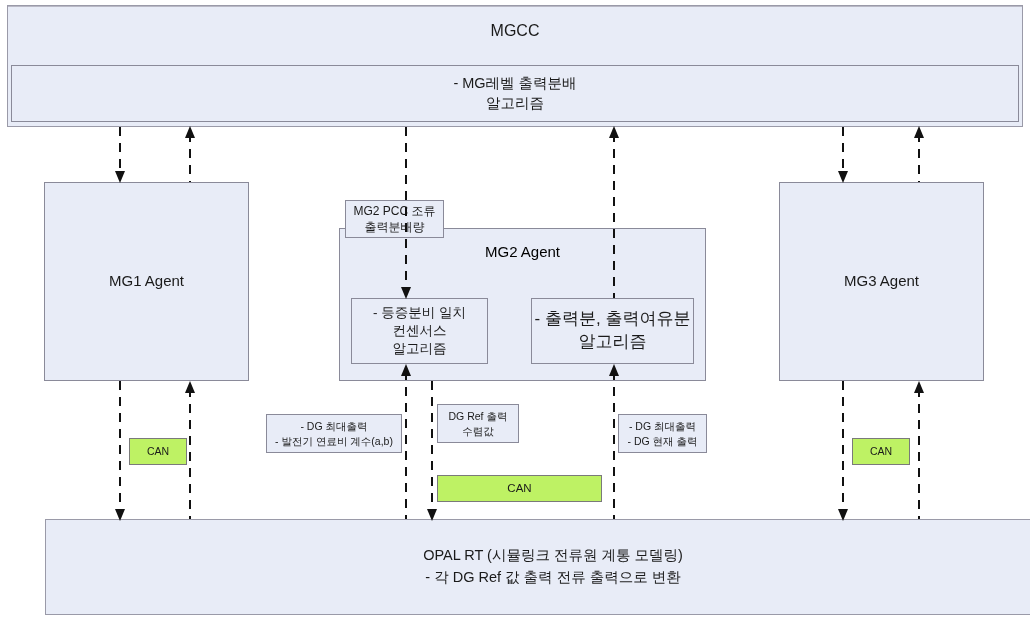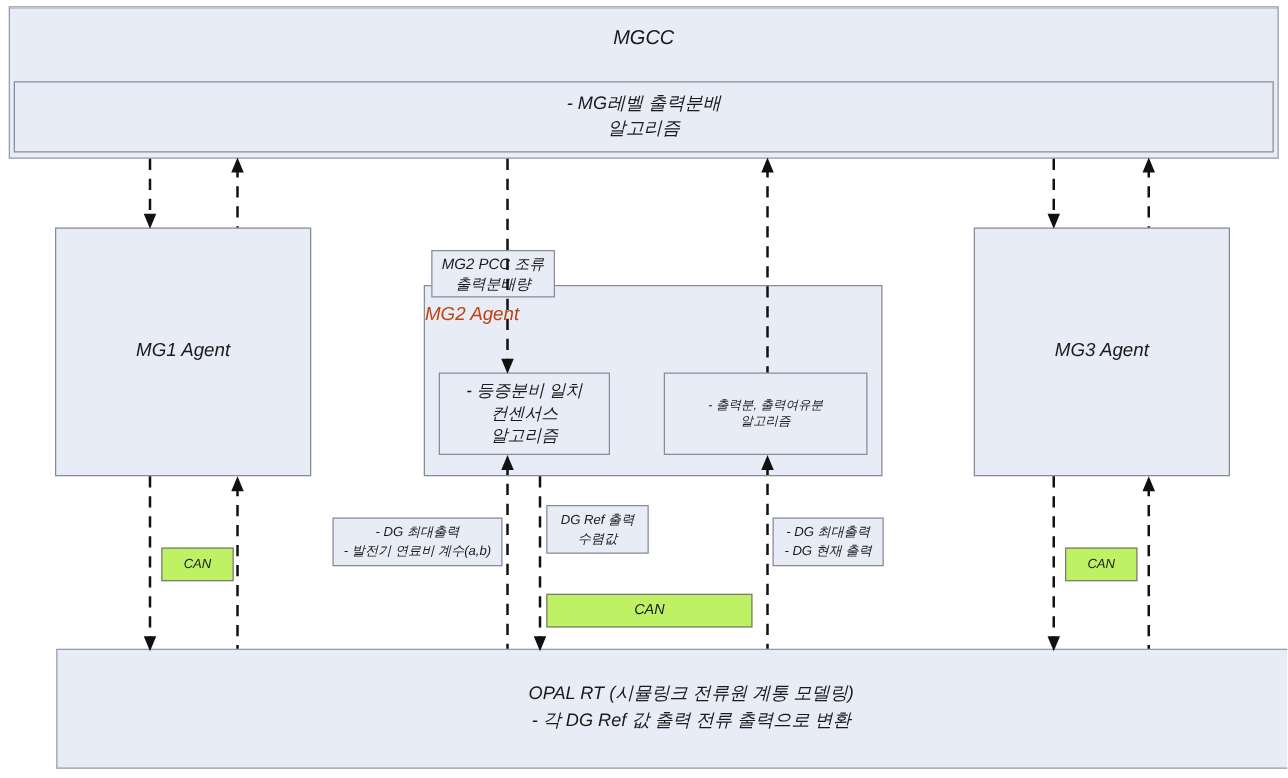--- a/index.html
+++ b/index.html
@@ -7,21 +7,20 @@
     padding: 0;
     background: #ffffff;
   }
   #canvas {
     position: relative;
     width: 1030px;
     height: 622px;
     background: #ffffff;
     font-family: "Liberation Sans", "DejaVu Sans", sans-serif;
     overflow: hidden;
-    font-style: italic;
   }
 
   
   .box {
     position: absolute;
     box-sizing: border-box;
     background: #e8ecf7;
     border: 1px solid #8a8a99;
     display: flex;
     align-items: center;
@@ -85,39 +84,39 @@
     width: 367px;
     height: 153px;
     align-items: flex-start;
     justify-content: center;
   }
   #mg2-agent-title {
     position: absolute;
     left: 0;
     top: 13px;
     width: 100%;
-    text-align: left;
+    text-align: center;
     font-size: 15px;
-    color: #c2410c;
+    color: #000000;
   }
 
   
   #mg2-consensus-box {
     left: 351px;
     top: 298px;
     width: 137px;
     height: 66px;
     font-size: 13.5px;
   }
   #mg2-output-box {
     left: 531px;
     top: 298px;
     width: 163px;
     height: 66px;
-    font-size: 10px;
+    font-size: 17px;
   }
 
   
   #lbl-mg2-pcc {
     left: 345px;
     top: 164px;
     width: 99px;
     height: 38px;
     font-size: 12px;
     margin-top: 36px;

